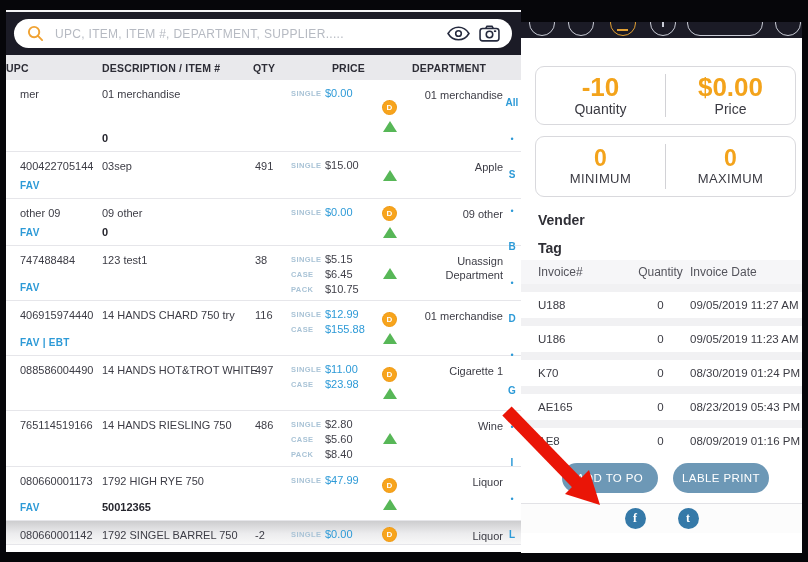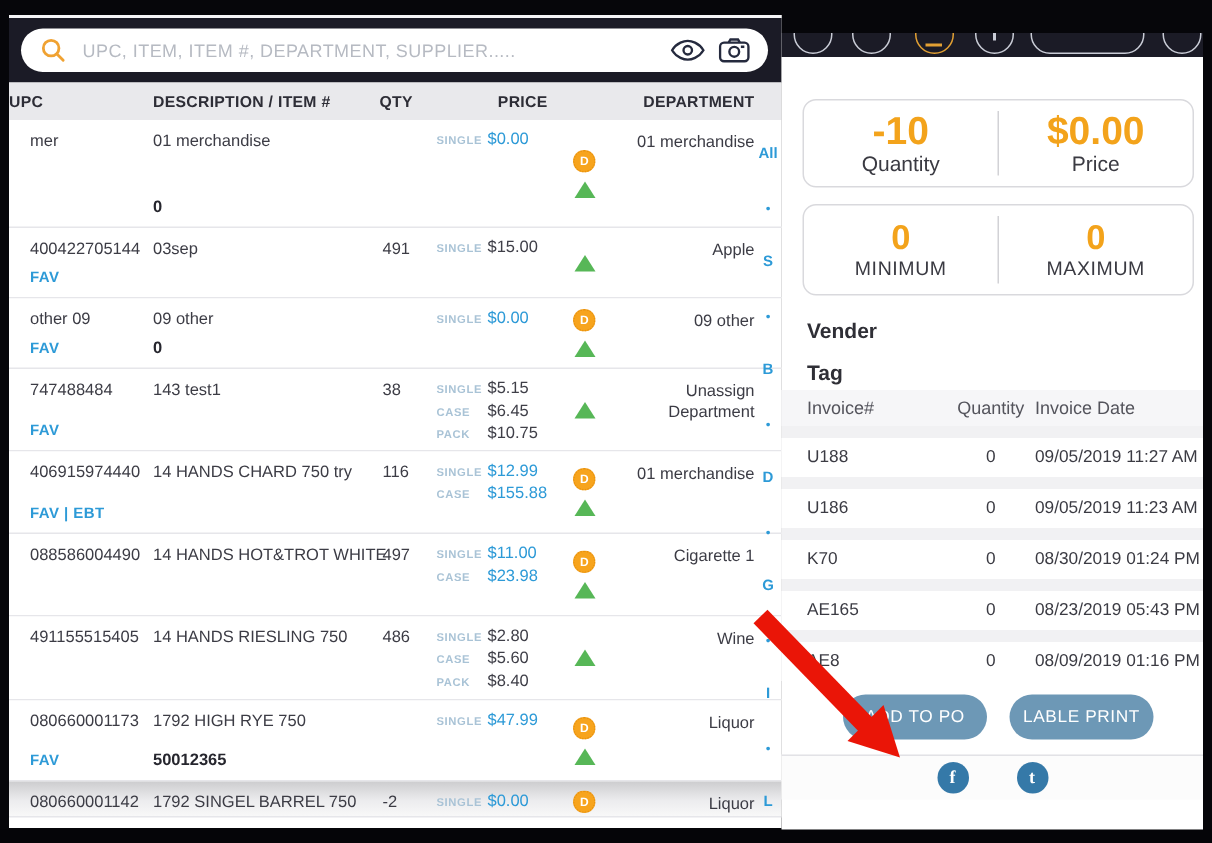--- a/index.html
+++ b/index.html
@@ -14,21 +14,21 @@
   .search-pill input{flex:1;border:none;outline:none;font-family:"Liberation Sans",sans-serif;font-size:12px;color:#46464e;letter-spacing:.3px;background:transparent;}
   .search-pill input::placeholder{color:#b6bac2;}
   .pill-icon{display:flex;align-items:center;}
 
   
   .thead{height:25px;background:#e9e9ec;display:grid;grid-template-columns:96px 145px 40px 80px 45px 1fr;
          align-items:center;font-size:10.5px;font-weight:700;color:#2d2d36;letter-spacing:.2px;}
   .thead .h-upc{}
   .thead .h-qty{padding-left:6px;}
   .thead .h-price{text-align:right;padding-right:2px;}
-  .thead .h-dept{text-align:right;padding-right:18px;}
+  .thead .h-dept{text-align:left;padding-right:18px;}
   .tbody{position:relative;}
   .trow{display:grid;grid-template-columns:96px 145px 40px 80px 45px 1fr;border-bottom:1px solid #e6e6ea;
         box-sizing:border-box;background:#fff;overflow:hidden;}
   .trow.selected{background:linear-gradient(180deg,#cdcdcf 0%,#ececee 55%,#f8f8f8 100%);}
   .cell{font-size:11px;color:#3c3c45;}
   .c-upc{padding:8px 0 7px 14px;display:flex;flex-direction:column;justify-content:space-between;}
   .fav{color:var(--link_blue,#2d9ad7);font-size:10px;font-weight:700;letter-spacing:.3px;}
   .c-desc{padding:8px 0 7px 0;display:flex;flex-direction:column;justify-content:space-between;white-space:nowrap;}
   .desc2{font-weight:700;color:#26262e;}
   .c-qty{padding:8px 0 0 8px;}
@@ -202,21 +202,21 @@
        <span class="tri"></span>
      </div>
      <div class="cell c-dept">09 other</div>
         </div>
         <div class="trow" style="height: 55px;">
           <div class="cell c-upc">
        <span>747488484</span>
        <span class="fav">FAV</span>
      </div>
      <div class="cell c-desc">
-       <span>143 test1</span>
+       <span>123 test1</span>
 
      </div>
      <div class="cell c-qty">38</div>
      <div class="cell c-price">
        <div class="pline">
           <span class="plabel">SINGLE</span>
           <span class="pval ">$5.15</span>
         </div>
             <div class="pline">
           <span class="plabel">CASE</span>
@@ -280,21 +280,21 @@
         </div>
      </div>
      <div class="cell c-flags">
        <span class="coin">D</span>
        <span class="tri"></span>
      </div>
      <div class="cell c-dept">Cigarette 1</div>
         </div>
         <div class="trow" style="height: 56px;">
           <div class="cell c-upc">
-       <span>491155515405</span>
+       <span>765114519166</span>
 
      </div>
      <div class="cell c-desc">
        <span>14 HANDS RIESLING 750</span>
 
      </div>
      <div class="cell c-qty">486</div>
      <div class="cell c-price">
        <div class="pline">
           <span class="plabel">SINGLE</span>

